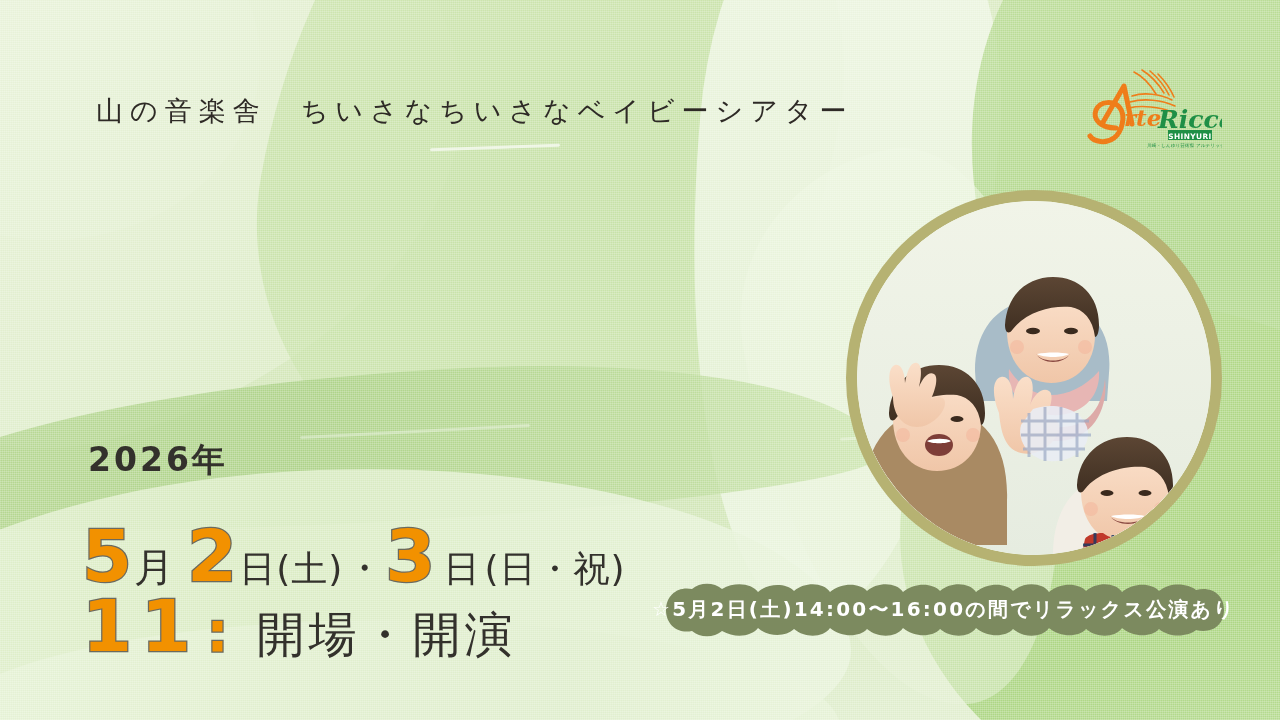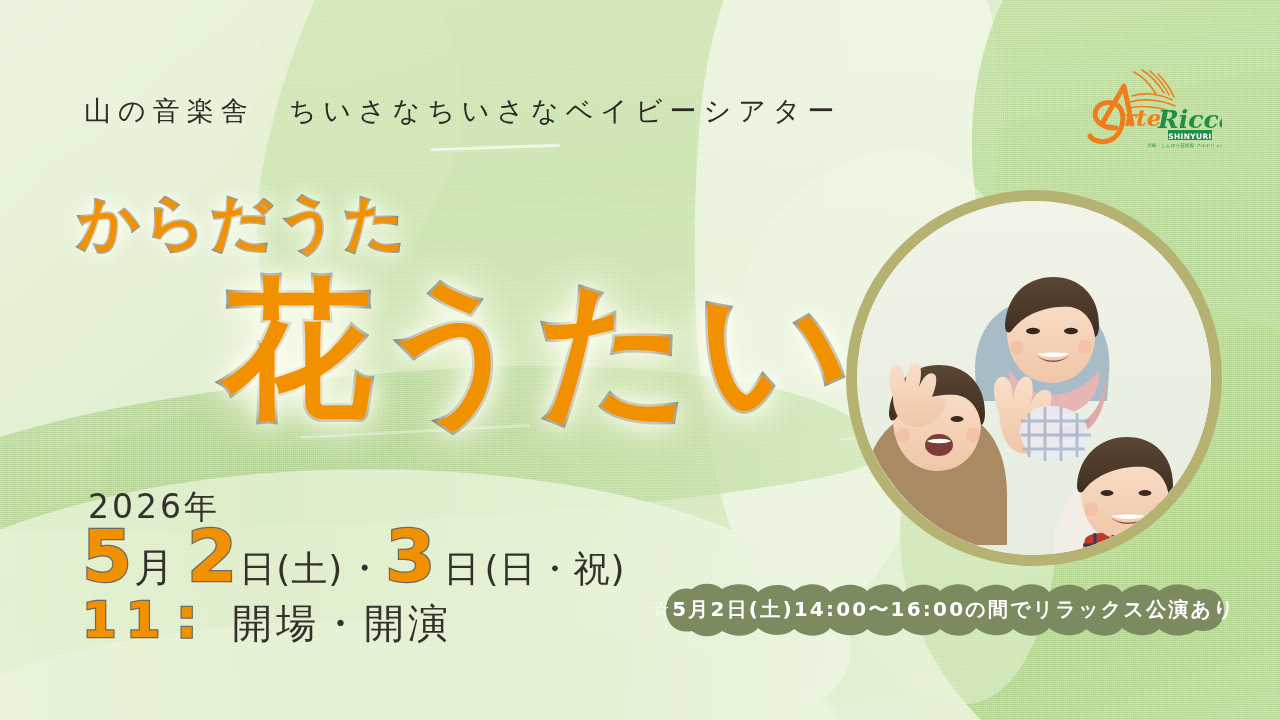--- a/index.html
+++ b/index.html
@@ -93,21 +93,21 @@
   .brush-1,.brush-2,.brush-3{
     position:absolute;height:3px;border-radius:3px;
     background:rgba(255,255,255,.65);pointer-events:none;
   }
   .brush-1{left:430px;top:146px;width:130px;transform:rotate(-2deg);}
   .brush-2{left:300px;top:430px;width:230px;transform:rotate(-3deg);opacity:.5;}
   .brush-3{left:840px;top:432px;width:170px;transform:rotate(-4deg);opacity:.45;}
 
   
   .tagline{
-    position:absolute; left:84px; top:93px;
+    position:absolute; left:96px; top:93px;
     font-family:"DejaVu Sans","Liberation Sans",sans-serif;
     font-size:27px; font-weight:500; color:#2e2a26;
     letter-spacing:7px; white-space:nowrap;
   }
 
   
   .logo{ position:absolute; left:1072px; top:62px; width:150px; height:86px;text-align:center; }
   .logo svg{ display:block; }
 
   
@@ -125,49 +125,49 @@
     font-size:150px; font-weight:700; letter-spacing:6px;
     color:#f29100; white-space:nowrap; line-height:1.08;
     -webkit-text-stroke:5px #5d5c52;
     paint-order:stroke fill;
     text-shadow:
       0 0 20px #fdfff2, 0 0 34px #fdfff2, 0 0 48px rgba(255,255,240,.95);
   }
 
   
   .year{
-    position:absolute; left:88px; top:485px;
-    font-size:33px; font-weight:400; color:#33312c; letter-spacing:3px;
+    position:absolute; left:88px; top:438px;
+    font-size:33px; font-weight:700; color:#33312c; letter-spacing:3px;
   }
   .dateline{
     position:absolute; left:82px; top:503px;
     white-space:nowrap; display:flex; align-items:baseline;
   }
   .timeline{
     position:absolute; left:82px; top:590px;
     white-space:nowrap; display:flex; align-items:baseline;
   }
   .num{
     font-size:66px; font-weight:700; color:#f29100;
     -webkit-text-stroke:2.5px #6b6a5f; paint-order:stroke fill;
     letter-spacing:2px; line-height:1;
   }
   .num.big{ font-size:72px; }
-  .num.time{ font-size:50px; letter-spacing:9px; }
+  .num.time{ font-size:72px; letter-spacing:9px; }
   .colon{
     font-size:56px; font-weight:700; color:#f29100;
     -webkit-text-stroke:2.5px #6b6a5f; paint-order:stroke fill;
     margin:0 6px; line-height:1;
   }
   .kan{
     font-size:40px; font-weight:500; color:#33312c;
     letter-spacing:1px; line-height:1;
   }
   .kan.sm{ font-size:36px; }
-  .kan.evt{ font-size:40px; letter-spacing:4px; margin-left:28px; }
+  .kan.evt{ font-size:48px; letter-spacing:4px; margin-left:22px; }
   .sep-dot{ font-size:38px; color:#33312c; margin:0 2px; line-height:1;}
 
   
   .photo-wrap{
     position:absolute; left:846px; top:190px; width:376px; height:376px;
   }
   .photo-ring{
     position:absolute; inset:0; border-radius:50%;
     border:11px solid #b6b272;
     background:#eef3e3; overflow:hidden;
@@ -224,22 +224,20 @@
       <path d="M44 66 C30 66,20 58,24 48 C28 39,42 38,48 46 C54 54,50 70,42 76 C34 82,22 80,18 74" fill="none" stroke="#ef7d1a" stroke-width="5" stroke-linecap="round"></path>
       <path d="M30 62 L52 24 L60 62" fill="none" stroke="#ef7d1a" stroke-width="5" stroke-linecap="round" stroke-linejoin="round"></path>
       <text x="52" y="64" font-family="DejaVu Serif, serif" font-size="23" font-style="italic" font-weight="bold" fill="#ef7d1a">rte</text>
       <text x="86" y="66" font-family="DejaVu Serif, serif" font-size="25" font-style="italic" font-weight="bold" fill="#1f8f46">Ricca</text>
       <rect x="96" y="68" width="44" height="10" fill="#1f8f46"></rect>
       <text x="118" y="76.5" text-anchor="middle" font-family="DejaVu Sans, sans-serif" font-size="7.4" font-weight="bold" fill="#ffffff" letter-spacing="0.4">SHINYURI</text>
       <text x="75" y="84.5" font-family="DejaVu Sans, sans-serif" font-size="4.6" fill="#1f8f46" letter-spacing="0.1">川崎・しんゆり芸術祭 アルテリッチしんゆり</text>
     </svg>
   </div>
 
-  <div class="kana-sub">からだうた</div>
-  <div class="title-main">花うたい</div>
 
   <div class="year">2026年</div>
 
   <div class="dateline">
     <span class="num big">5</span>
     <span class="kan">月</span>
     <span class="num big" style="margin-left:12px;">2</span>
     <span class="kan sm">日</span>
     <span class="kan sm">(土)</span>
     <span class="sep-dot">・</span>

